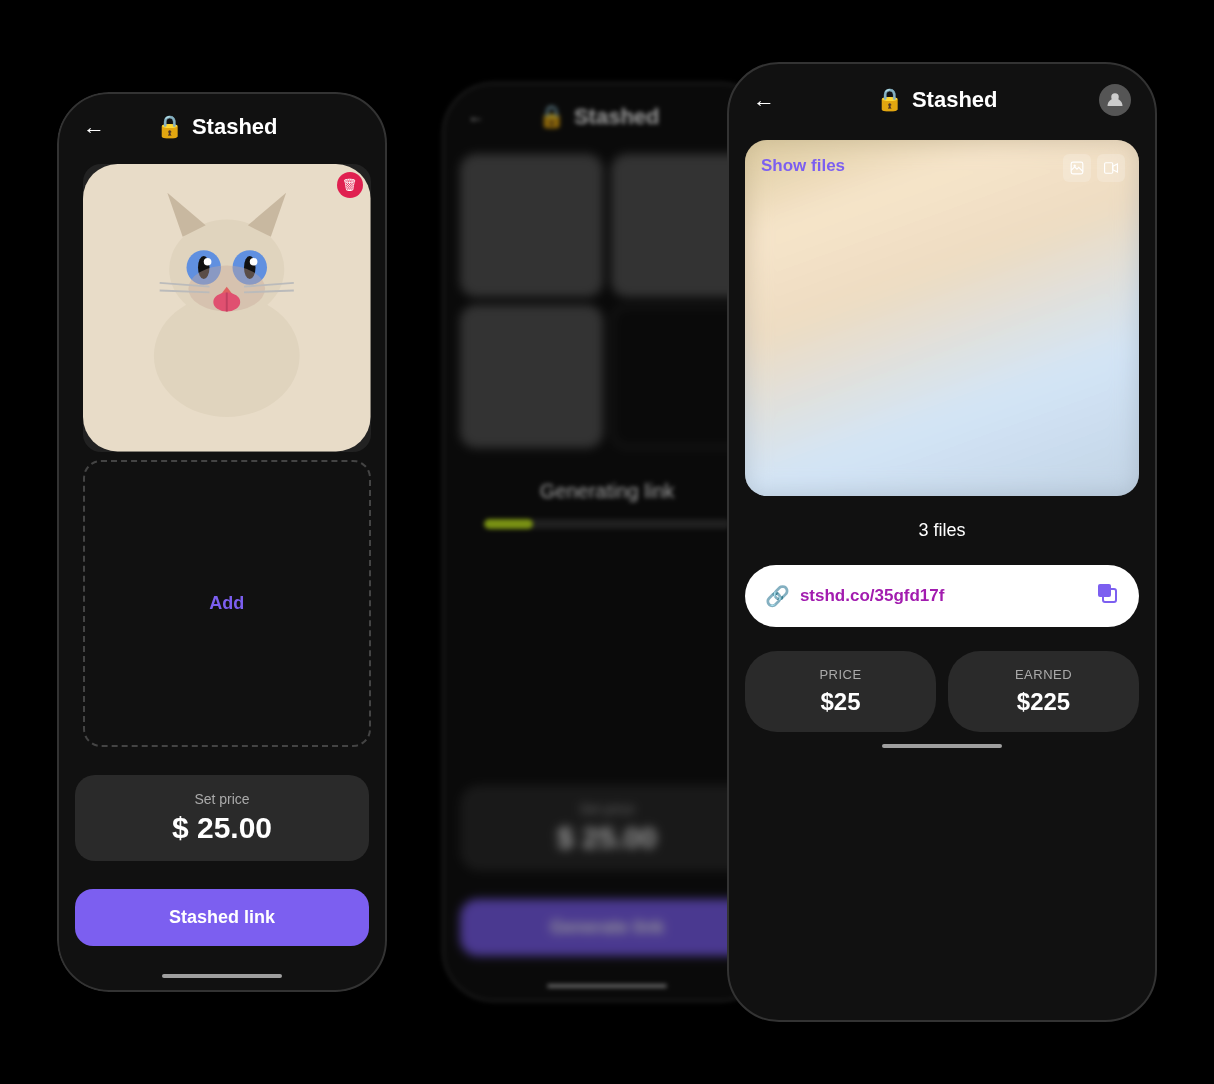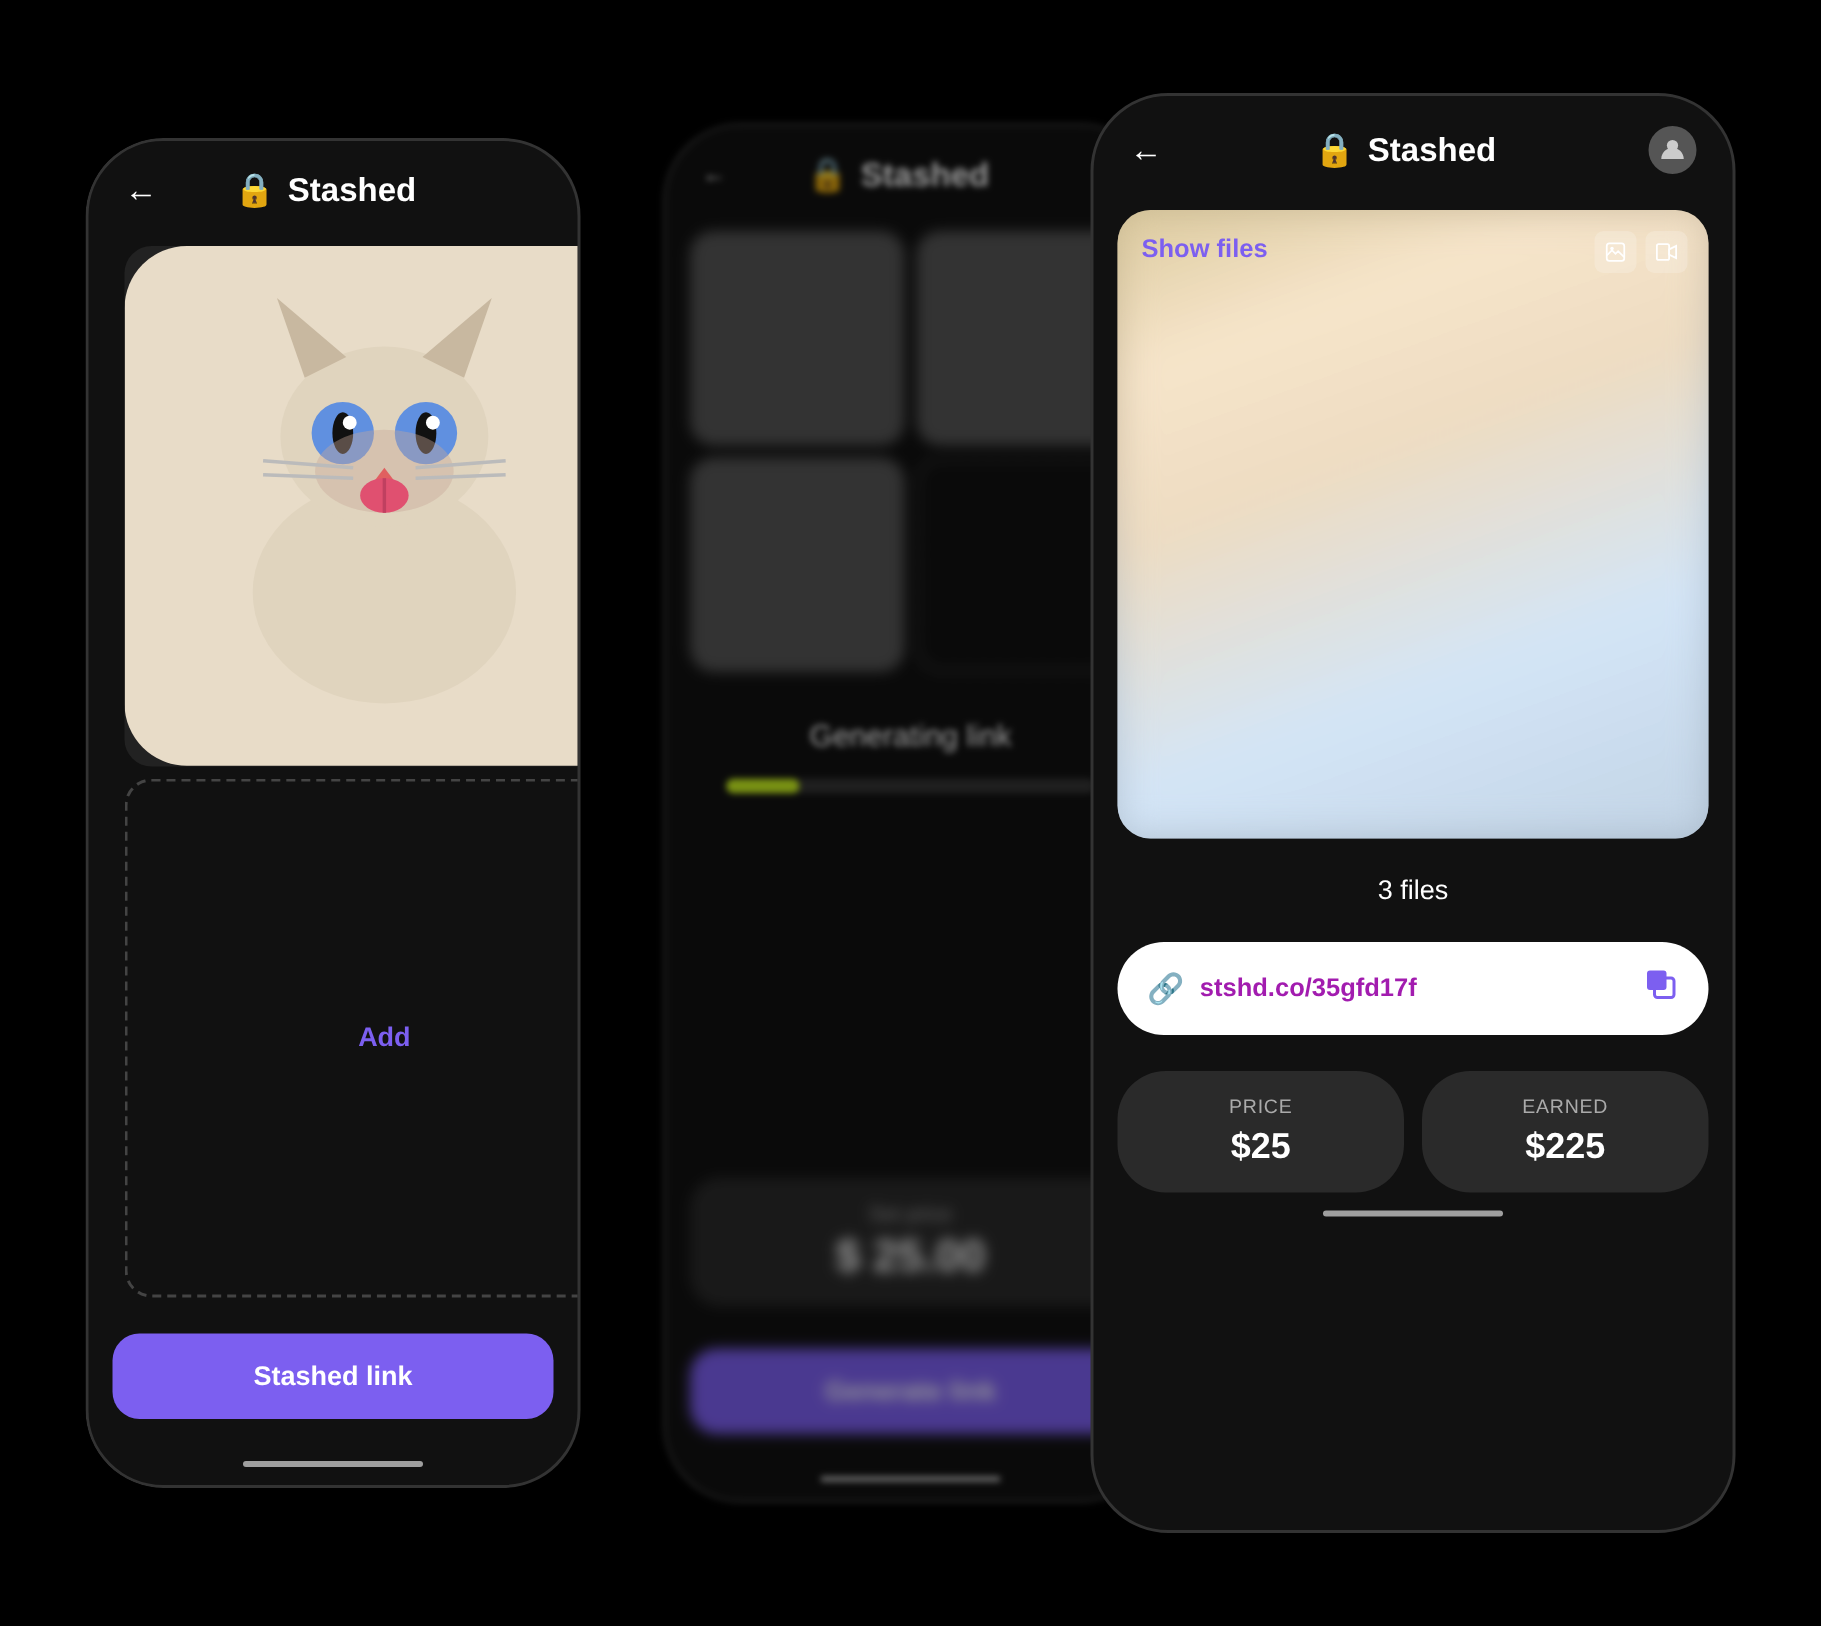--- a/index.html
+++ b/index.html
@@ -233,21 +233,21 @@
       border-radius: 10px;
       width: 20%;
     }
 
     
     .preview-box {
       margin: 12px 16px;
       border-radius: 22px;
       overflow: hidden;
       position: relative;
-      height: 419px;
+      height: 356px;
       background: linear-gradient(160deg, #c8b890 0%, #d0c0a8 30%, #b8c8d8 60%, #a8b8c8 100%);
     }
 
     .show-files-label {
       position: absolute;
       top: 16px;
       left: 16px;
       color: #7c5ff0;
       font-size: 17px;
       font-weight: 600;
@@ -480,20 +480,27 @@
           <line x1="82" y1="69" x2="110" y2="68" stroke="#ccc" stroke-width="1"></line>
           <line x1="82" y1="72" x2="110" y2="72" stroke="#ccc" stroke-width="1"></line>
         </svg>
       </div>
 
       <div class="add-cell">
         <span>Add</span>
       </div>
     </div>
 
+    <div class="price-section">
+      <div class="price-label">Set price</div>
+      <div class="price-value">
+        <span>$</span>
+        <span>25.00</span>
+      </div>
+    </div>
 
     <div class="generate-btn">Stashed link</div>
 
     <div class="home-bar"></div>
   </div>
 
   <div class="phone phone-2">
 
     <div class="phone-header">
       <span>←</span>

